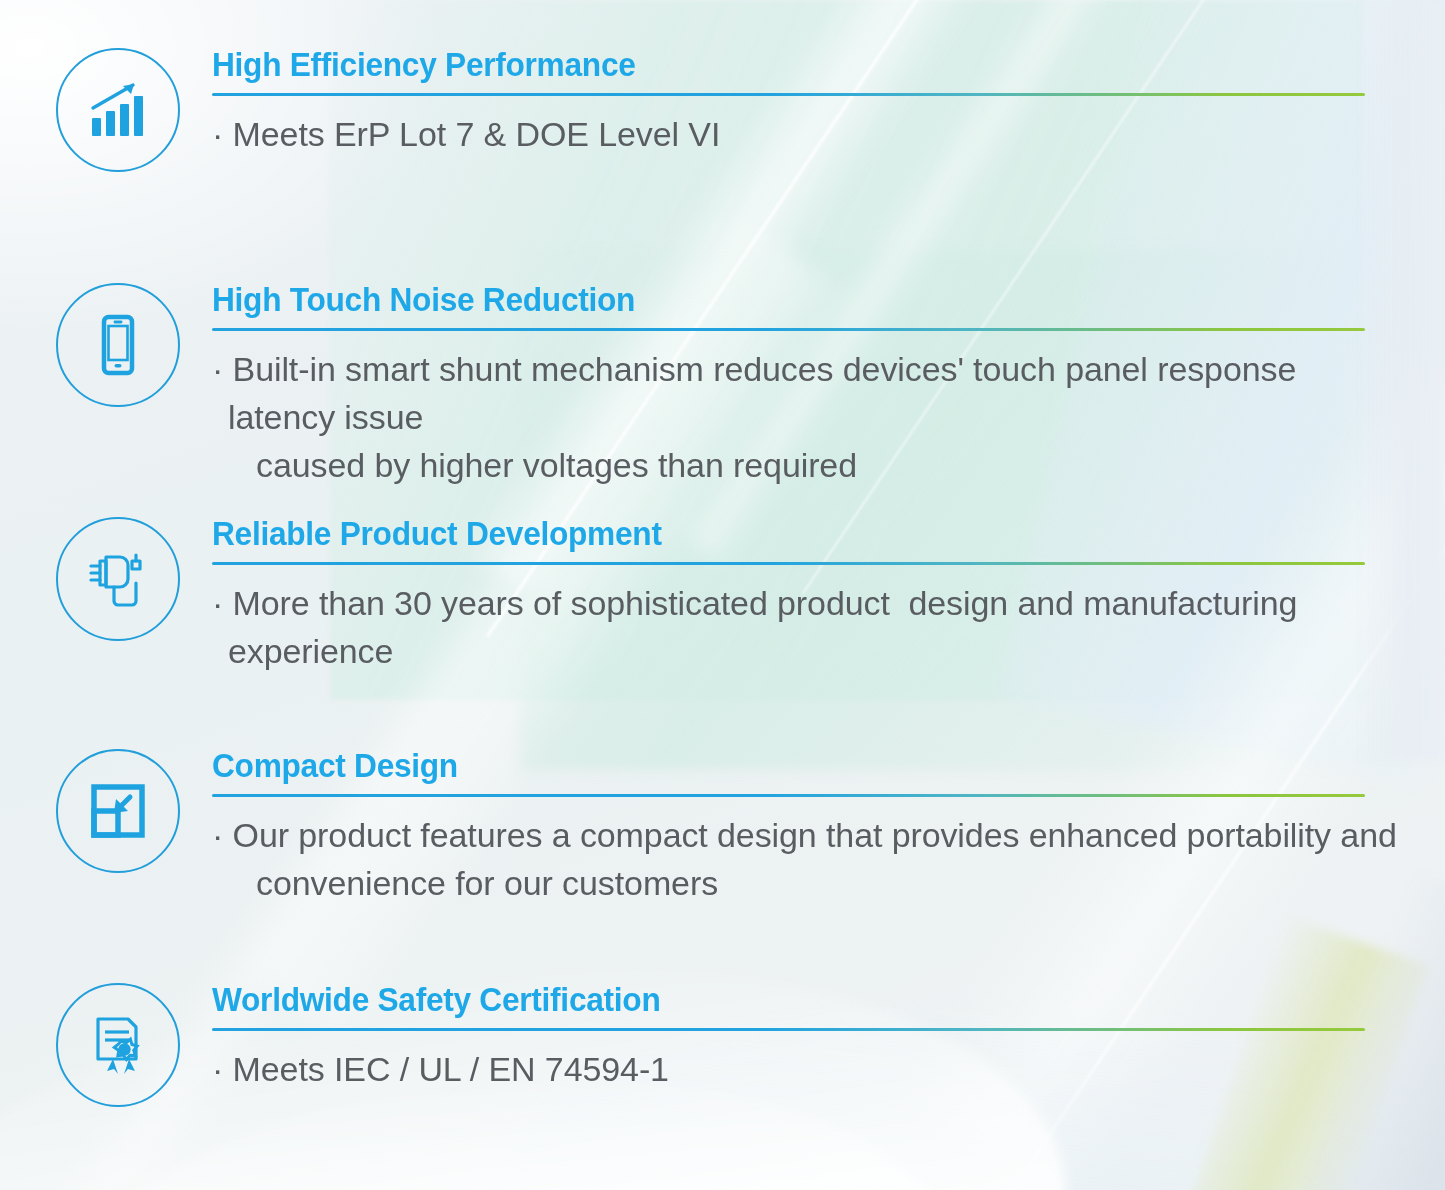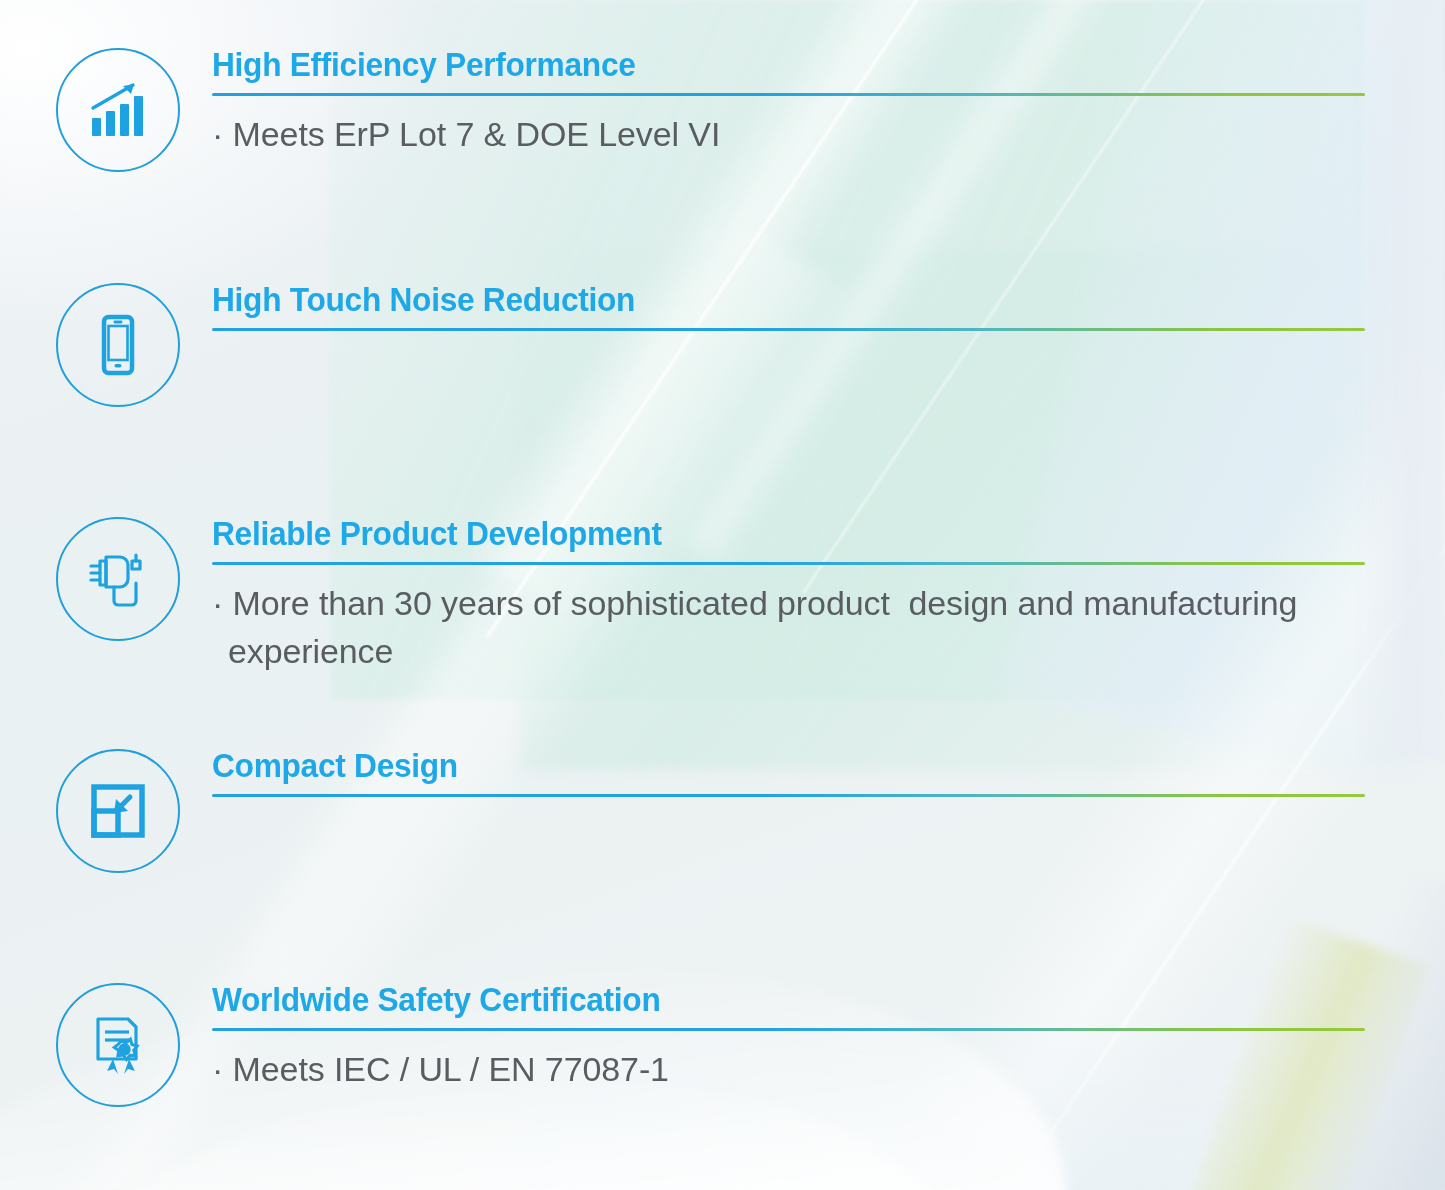--- a/index.html
+++ b/index.html
@@ -279,20 +279,24 @@
         <svg class="icon-glyph" viewBox="0 0 64 64">
           <rect x="18" y="4" width="28" height="56" rx="4.5" ry="4.5" fill="none" stroke="#1fa3e0" stroke-width="4.5"></rect>
           <rect x="22.5" y="13" width="19" height="34" fill="none" stroke="#1fa3e0" stroke-width="2.6"></rect>
           <rect x="27.5" y="7.6" width="9" height="2.8" rx="1.4" fill="#1fa3e0"></rect>
           <rect x="28.5" y="51" width="7" height="3.6" rx="1.8" fill="#1fa3e0"></rect>
         </svg>
       </div>
       <div class="text-col">
         <div class="feat-title">High Touch Noise Reduction</div>
         <div class="divider"></div>
+        <div class="bullets">
+          <span class="bullet">· Built-in smart shunt mechanism reduces devices' touch panel response latency issue
+   caused by higher voltages than required</span>
+        </div>
       </div>
     </div>
 
     <div class="feature" style="top:517px">
       <div class="icon-wrap">
         <div class="icon-ring"></div>
         <svg class="icon-glyph" viewBox="0 0 64 64">
           <g fill="none" stroke="#1fa3e0" stroke-width="3.2" stroke-linecap="round" stroke-linejoin="round">
 
             <path d="M20 10 h14 a8 8 0 0 1 8 8 v14 a8 8 0 0 1 -8 8 h-14 z"></path>
@@ -330,20 +334,24 @@
 
           <g stroke="#1fa3e0" stroke-width="5" stroke-linecap="round" fill="none">
             <path d="M44 18 L30 32"></path>
           </g>
           <path d="M28 34 L30 20 L42 32 Z" fill="#1fa3e0"></path>
         </svg>
       </div>
       <div class="text-col">
         <div class="feat-title">Compact Design</div>
         <div class="divider"></div>
+        <div class="bullets">
+          <span class="bullet">· Our product features a compact design that provides enhanced portability and
+   convenience for our customers</span>
+        </div>
       </div>
     </div>
 
     <div class="feature" style="top:983px">
       <div class="icon-wrap">
         <div class="icon-ring"></div>
         <svg class="icon-glyph" viewBox="0 0 64 64">
           <g fill="none" stroke="#1fa3e0" stroke-width="3.2" stroke-linejoin="round">
 
             <path d="M12 6 h30 l8 8 v32 h-38 z"></path>
@@ -360,19 +368,19 @@
             <path d="M35 28
                      l5.2 1.8 4.2 -3.6 1.5 5.3 5.3 1.6 -3.5 4.3 1.8 5.2 -5.5 -0.2 -3.6 4.2 -3.1 -4.6 -5.4 0.8 0.9 -5.4 -4.5 -3.1 4.3 -3.4 z"></path>
           </g>
           <circle cx="38.5" cy="36.5" r="6.2" fill="#1fa3e0"></circle>
         </svg>
       </div>
       <div class="text-col">
         <div class="feat-title">Worldwide Safety Certification</div>
         <div class="divider"></div>
         <div class="bullets">
-          <span class="bullet">· Meets IEC / UL / EN 77087-1</span>
+          <span class="bullet">· Meets IEC / UL / EN 74594-1</span>
         </div>
       </div>
     </div>
 
   </div>
 </div>
 
 </body></html>

